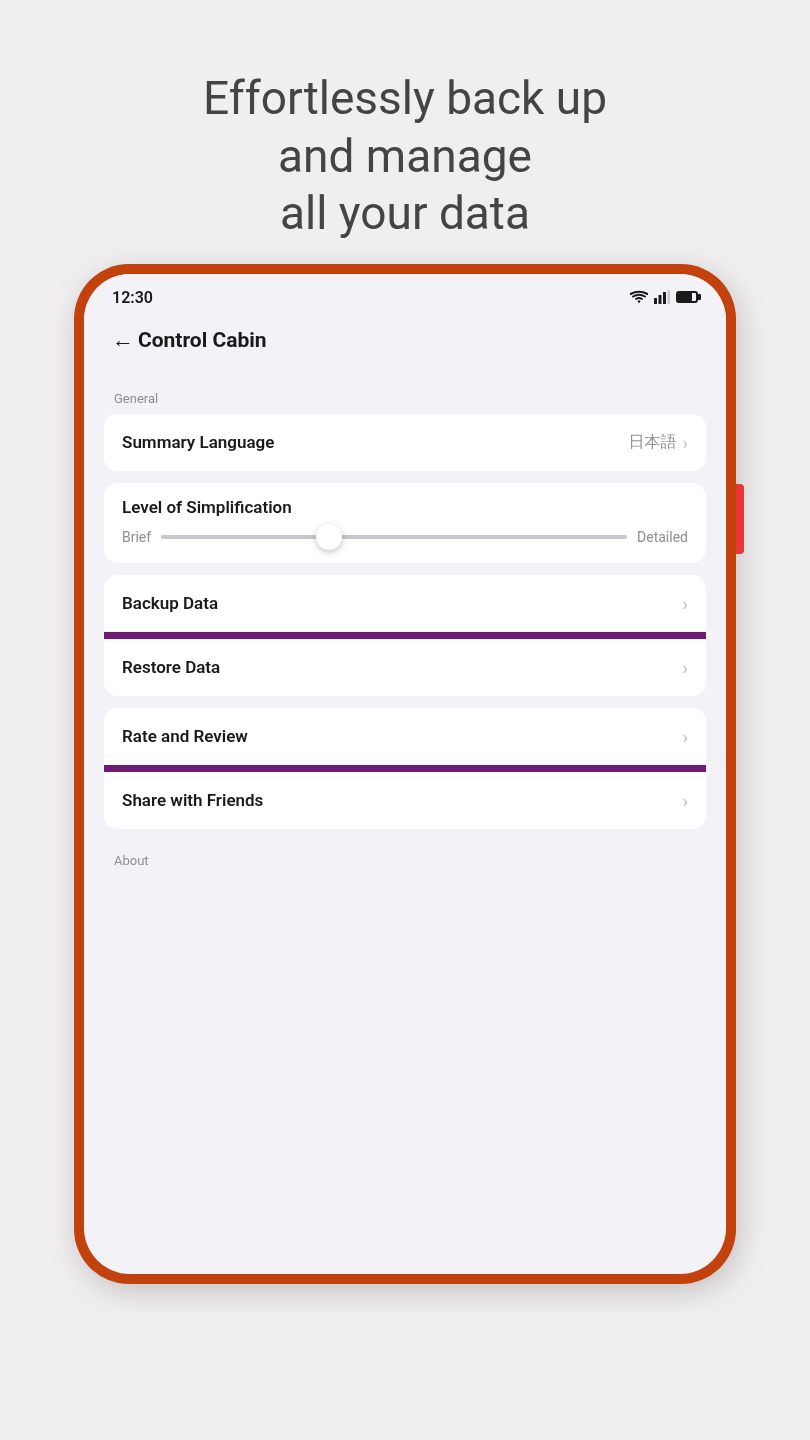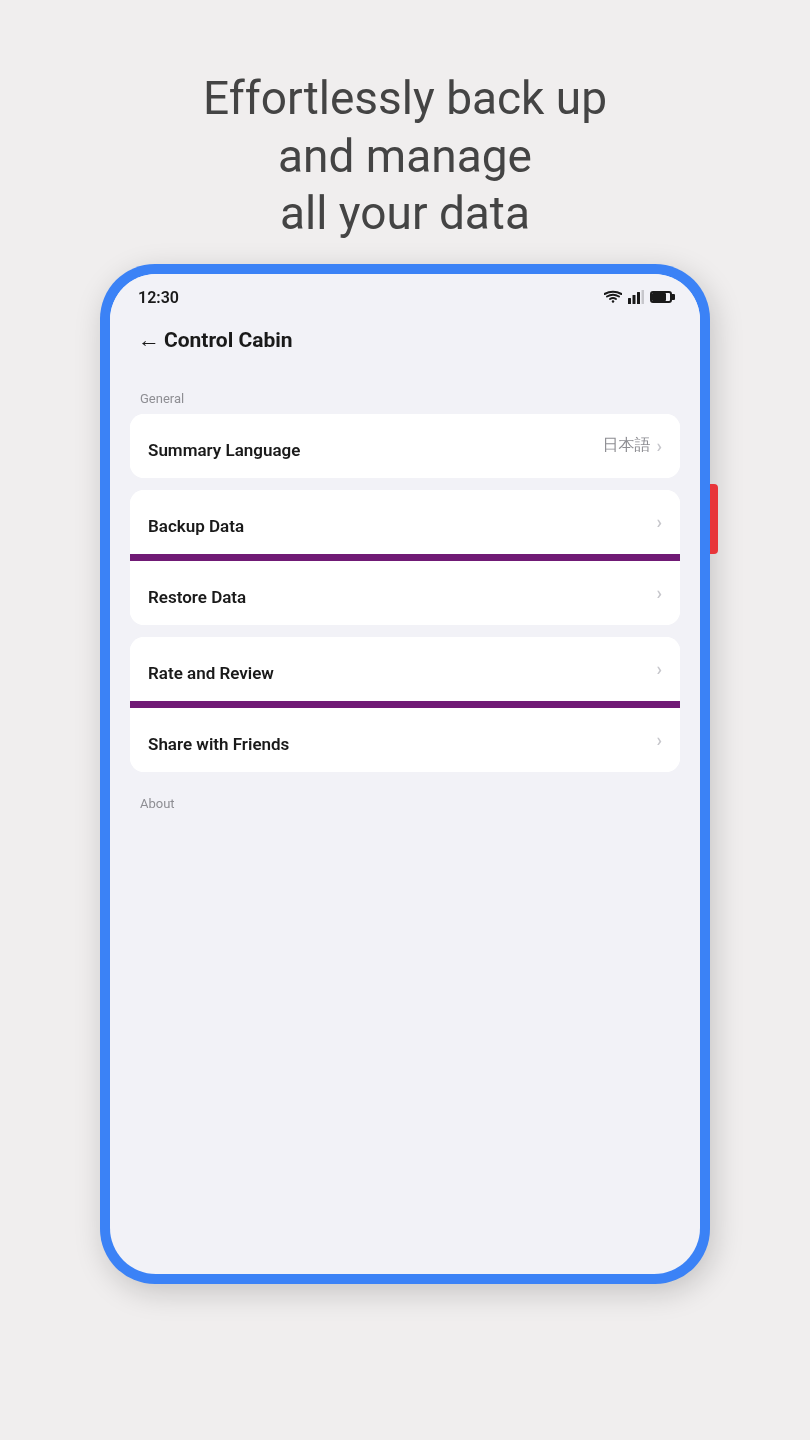--- a/index.html
+++ b/index.html
@@ -24,23 +24,23 @@
       margin-top: 70px;
       margin-bottom: 21px;
       color: #444444;
       font-size: 46px;
       font-weight: 400;
       line-height: 1.25;
       padding: 0 60px;
     }
 
     .phone-wrapper {
-      width: 610px;
+      width: 662px;
       height: 1020px;
-      background: #3b82f6;
+      background: #c2410c;
       border-radius: 55px;
       padding: 10px;
       position: relative;
       box-shadow: 4px 8px 30px rgba(0,0,0,0.18);
     }
 
     
     .phone-wrapper::after {
       content: '';
       position: absolute;
@@ -177,21 +177,20 @@
     }
 
     .settings-row + .settings-row {
       border-top: 7px solid #701a75;
     }
 
     .settings-row-label {
       font-size: 17px;
       font-weight: 600;
       color: #1a1a1a;
-      margin-top: 8px;
     }
 
     .settings-row-value {
       display: flex;
       align-items: center;
       gap: 6px;
       color: #8e8e93;
       font-size: 16px;
     }
 
@@ -300,20 +299,33 @@
       <div class="settings-card">
         <div class="settings-row">
           <span class="settings-row-label">Summary Language</span>
           <div class="settings-row-value">
             <span>日本語</span>
             <span class="chevron">›</span>
           </div>
         </div>
       </div>
 
+      <div class="settings-card">
+        <div class="slider-row">
+          <div class="slider-title">Level of Simplification</div>
+          <div class="slider-container">
+            <span class="slider-label">Brief</span>
+            <div class="slider-track">
+              <div class="slider-fill"></div>
+              <div class="slider-thumb"></div>
+            </div>
+            <span class="slider-label">Detailed</span>
+          </div>
+        </div>
+      </div>
 
       <div class="settings-card">
         <div class="settings-row">
           <span class="settings-row-label">Backup Data</span>
           <div class="settings-row-value">
             <span class="chevron">›</span>
           </div>
         </div>
         <div class="settings-row">
           <span class="settings-row-label">Restore Data</span>

